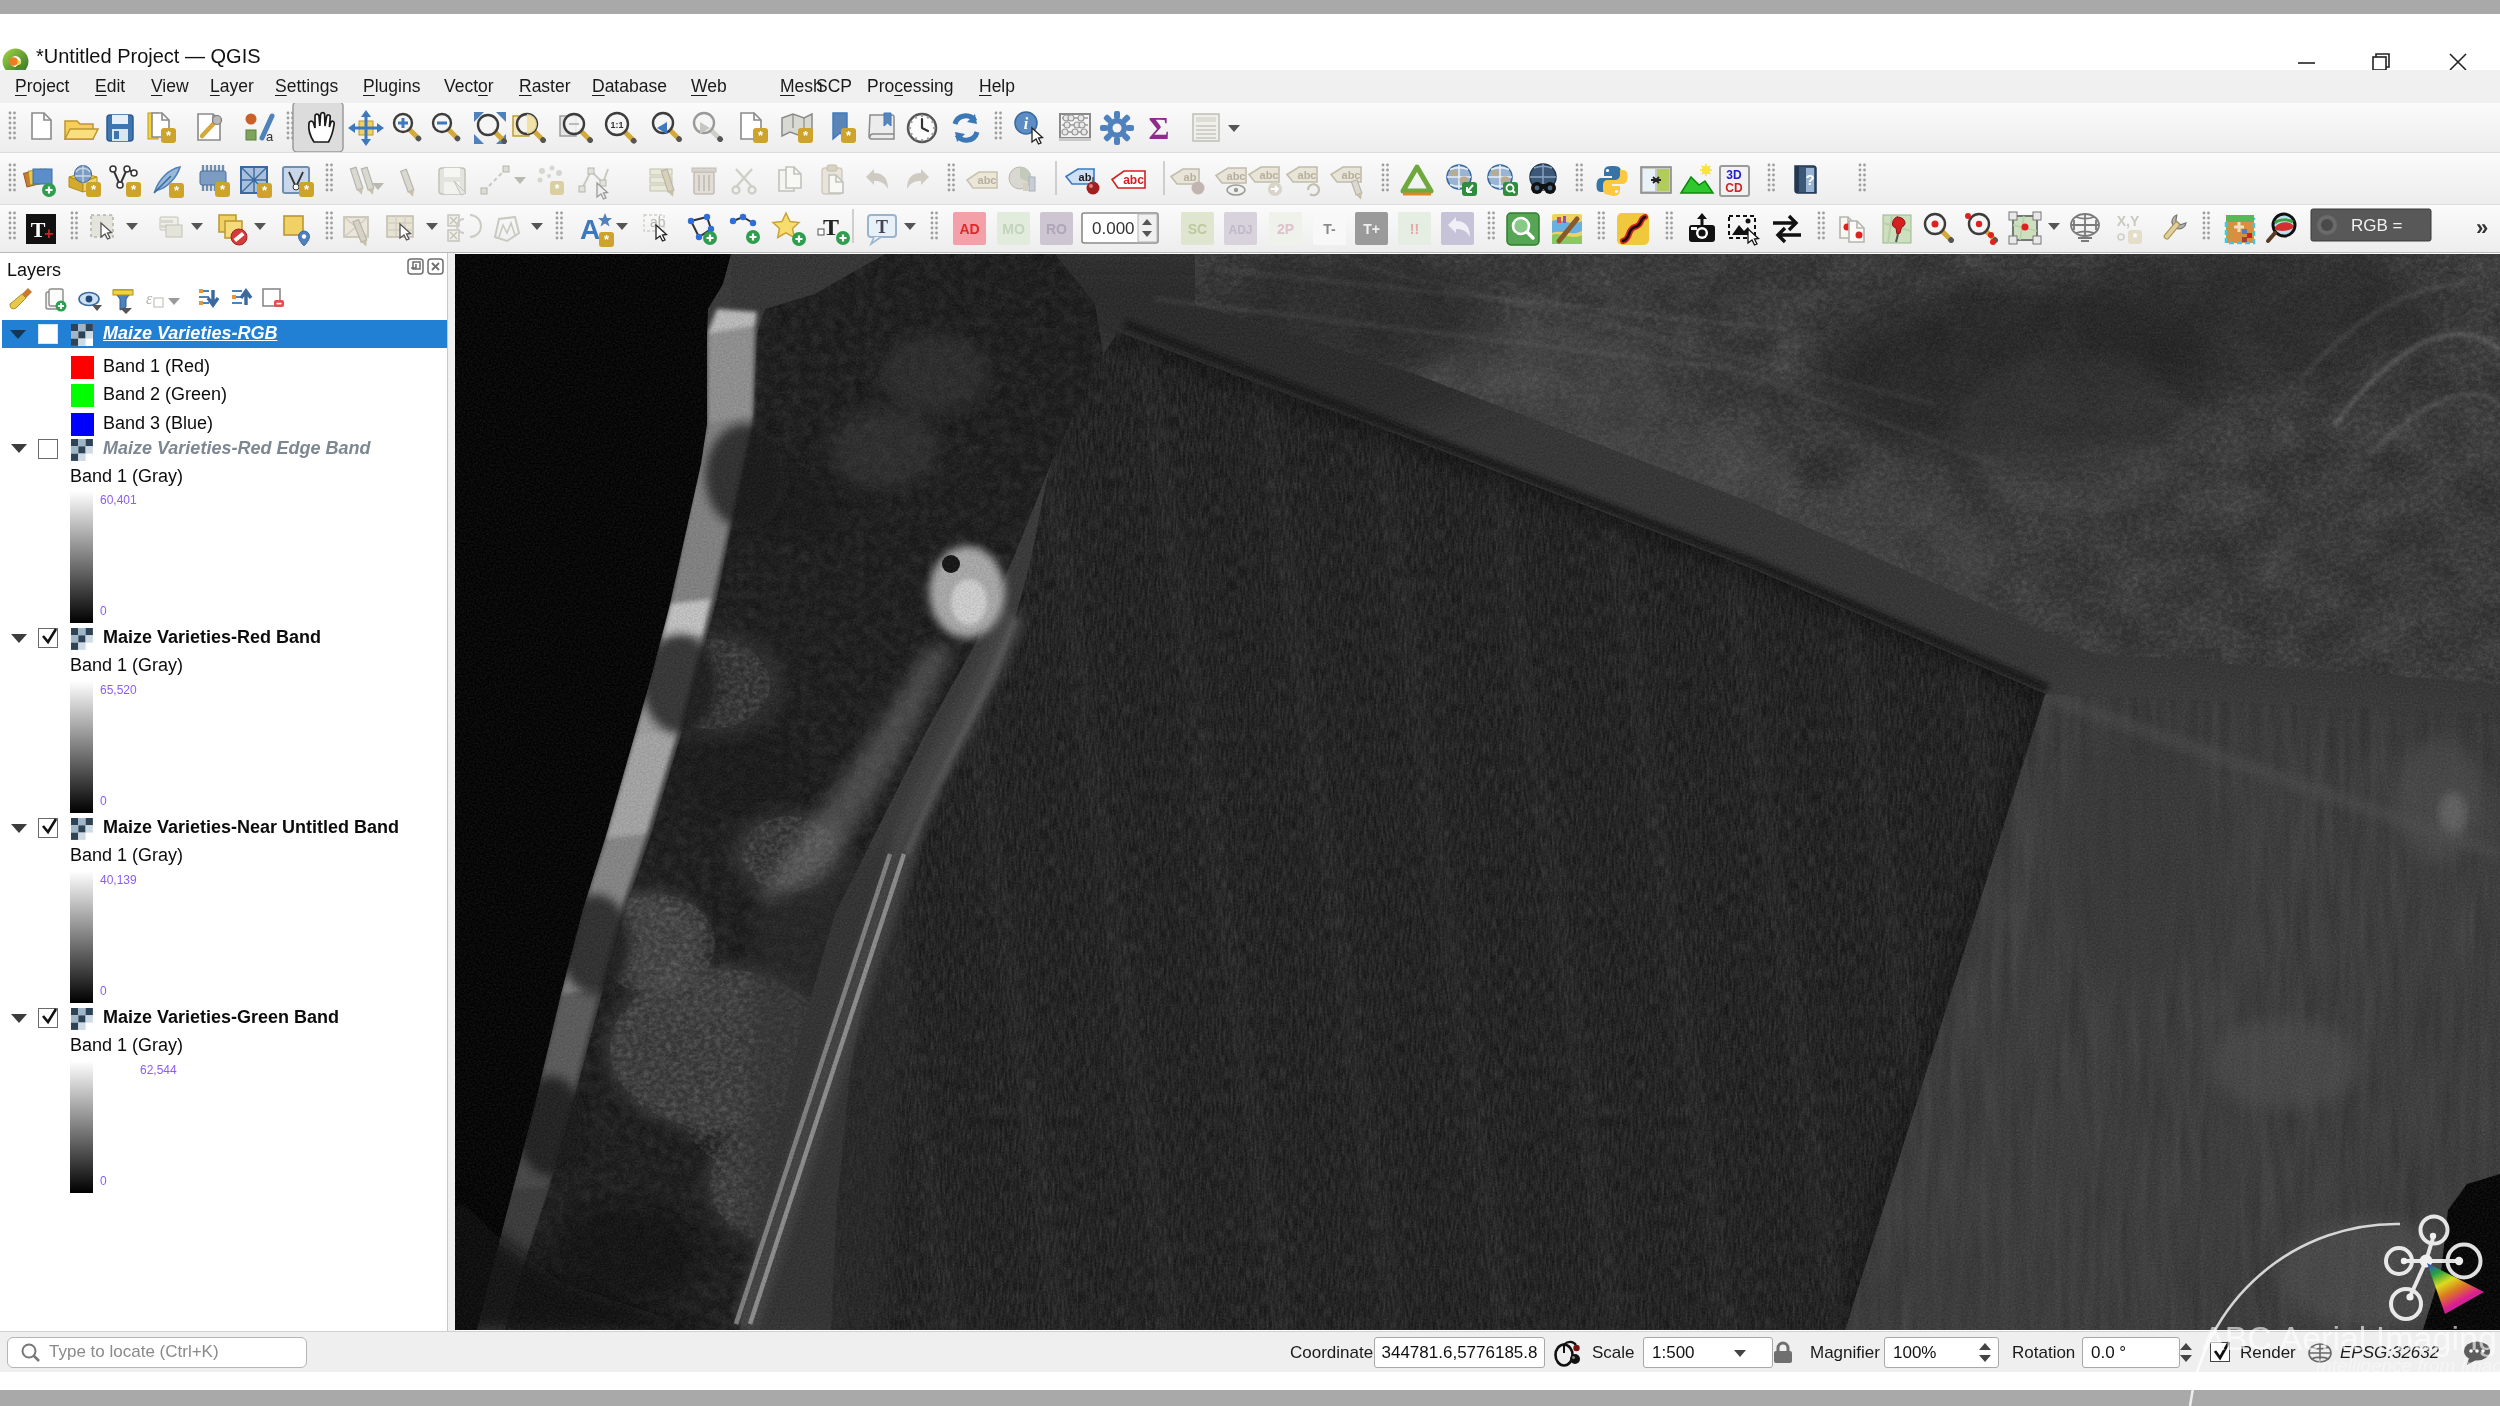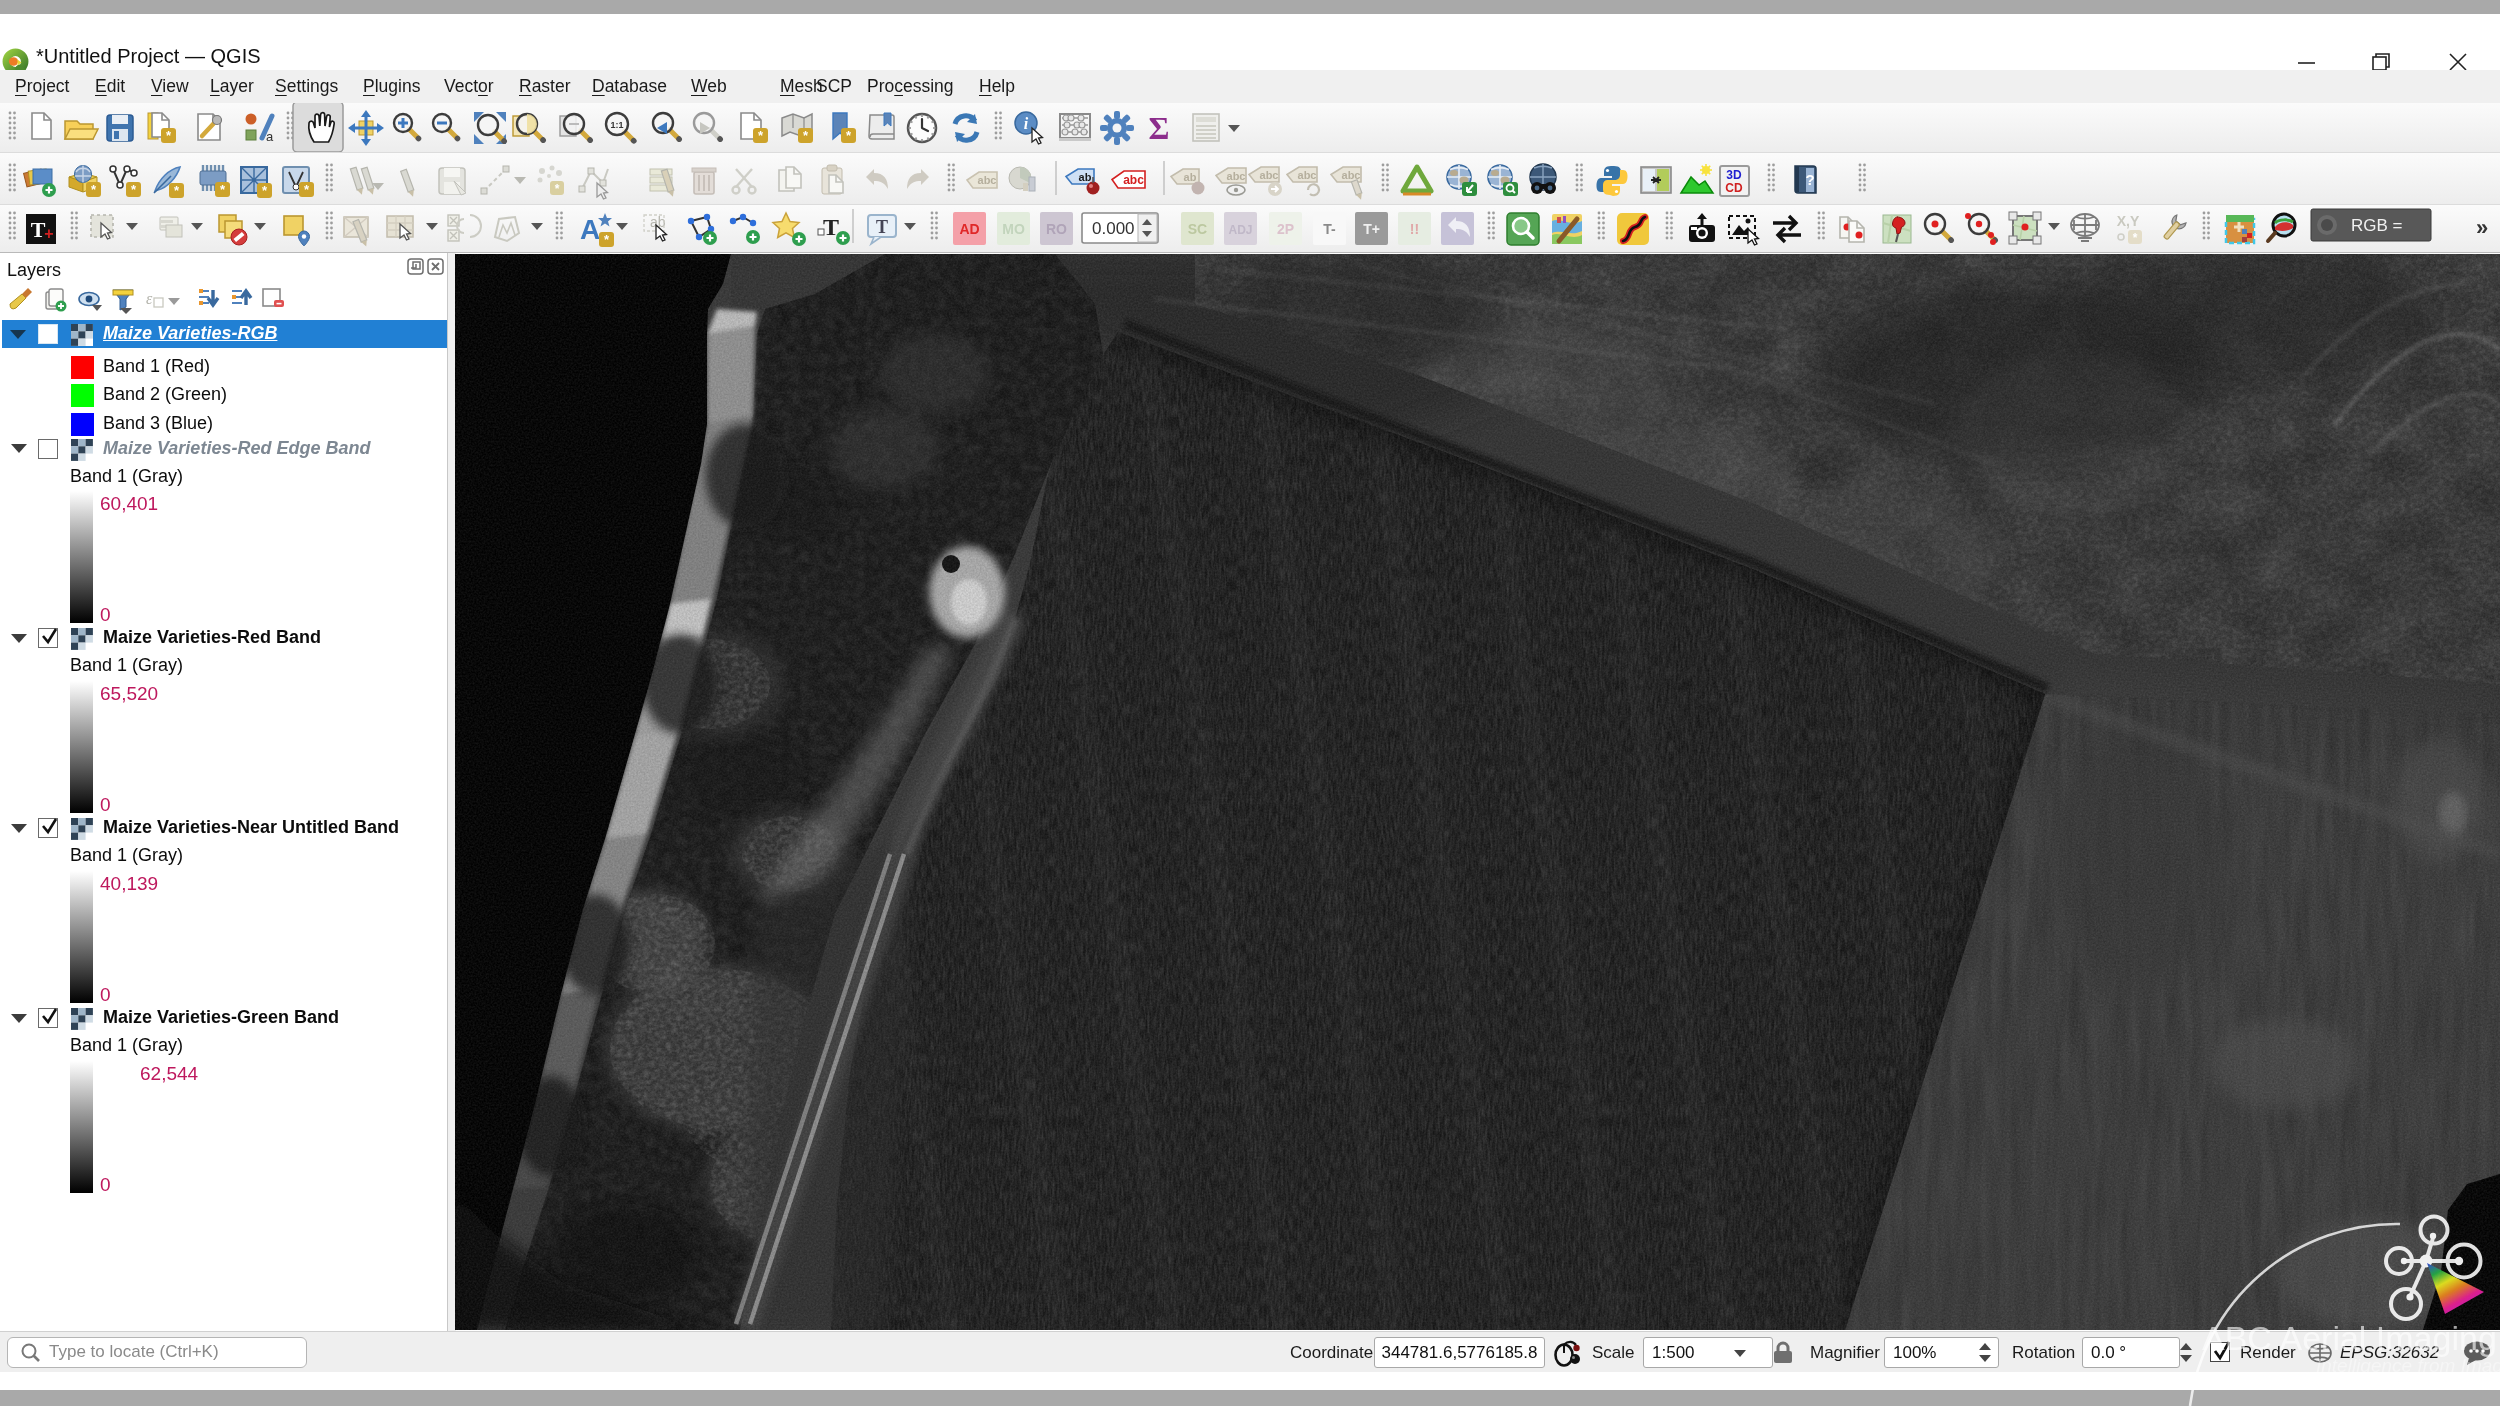--- a/index.html
+++ b/index.html
@@ -19,21 +19,21 @@
 #whitebar{left:0;top:1372px;width:2500px;height:18px;background:#fff;}
 #botgray{left:0;top:1390px;width:2500px;height:16px;background:#a9a9a9;}
 .u{text-decoration:underline;text-underline-offset:3px;}
 
 .lt{font-size:18px;color:#0c0c0c;}
 .ltb{font-weight:bold;}
 .chip{width:23px;height:23px;}
 .cb{width:20px;height:20px;background:#fff;border:1.4px solid #6a6a6a;box-sizing:border-box;}
 .arrow{width:0;height:0;border-left:8px solid transparent;border-right:8px solid transparent;border-top:9px solid #3c3c3c;}
 .grad{width:23px;background:linear-gradient(#fff,#000);}
-.num{font-size:19px;color:#be185d;}
+.num{font-size:12px;color:#8b5cf6;}
 
 .sl{font-size:17px;color:#1a1a1a;top:0;height:41px;line-height:41px;}
 .sbox{background:#fff;border:1px solid #a8a8a8;border-radius:3px;box-sizing:border-box;font-size:17px;color:#111;}
 </style></head>
 <body>
 <svg width="0" height="0" style="position:absolute">
   <defs>
     <symbol id="ricon" viewBox="0 0 22 22">
       <rect width="22" height="22" fill="#fff"></rect>
       <rect x="0" y="0" width="7.3" height="7.3" fill="#2f4356"></rect>

